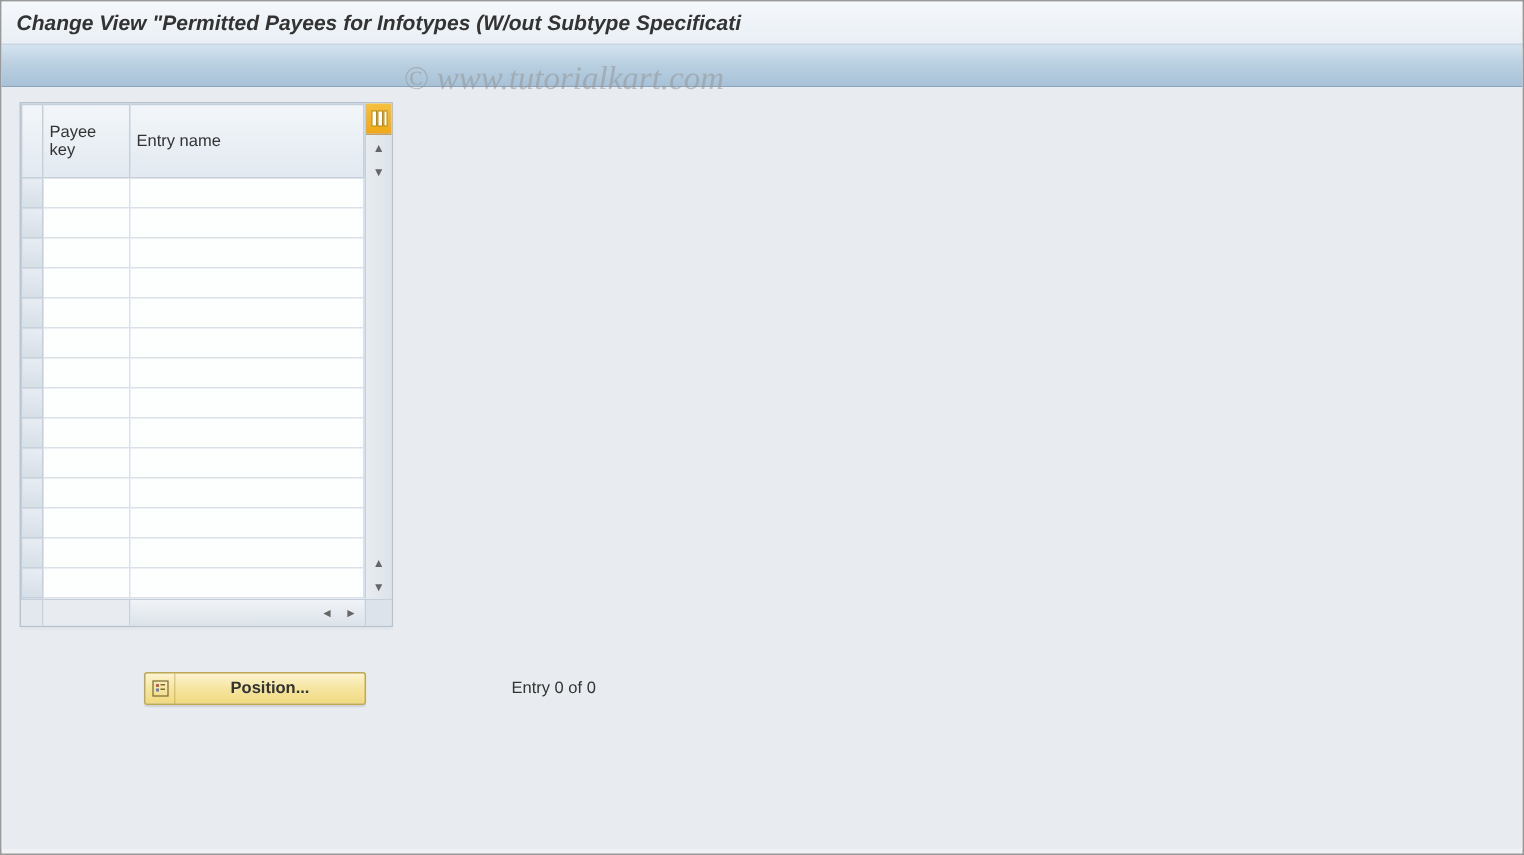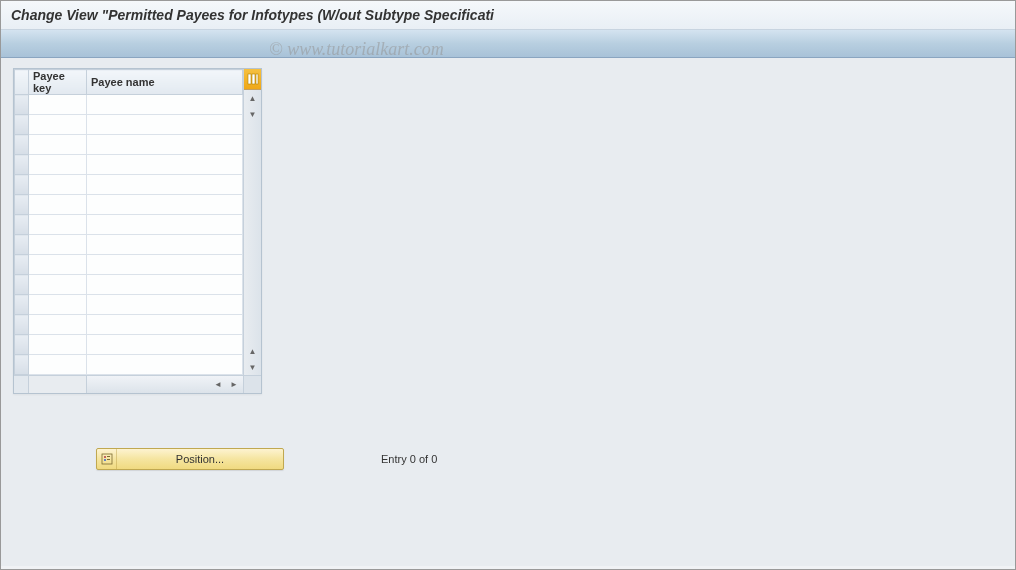--- a/index.html
+++ b/index.html
@@ -35,21 +35,21 @@
       background: #e8ecf0;
       height: calc(100% - 60px);
       padding: 10px 12px;
       position: relative;
     }
     .watermark {
       position: absolute;
       top: 38px;
       left: 268px;
       color: rgba(150,150,150,0.55);
-      font-size: 18px;
+      font-size: 22px;
       font-family: Georgia, serif;
       font-style: italic;
       pointer-events: none;
       z-index: 10;
     }
     .table-container {
       display: inline-block;
       border: 1px solid #b5c3d0;
       background: #fafcfe;
       position: relative;
@@ -57,24 +57,24 @@
     }
     .table-wrap {
       display: flex;
     }
     .data-table {
       border-collapse: collapse;
     }
     .data-table th {
       background: linear-gradient(to bottom, #f2f6fa 0%, #e2e9f0 100%);
       border: 1px solid #c5d0db;
-      font-weight: bold;
+      font-weight: normal;
       font-size: 11px;
       color: #333;
-      padding: 0 4px;
+      padding: 12px 4px;
       text-align: left;
       height: 20px;
     }
     .data-table td {
       border: 1px solid #dbe2ea;
       height: 20px;
       background: #fdfefe;
     }
     .row-selector-hdr {
       width: 14px;
@@ -146,27 +146,28 @@
       position: absolute;
       left: 95px;
       top: 390px;
       display: flex;
       align-items: center;
       gap: 72px;
     }
     .position-btn {
       display: flex;
       align-items: center;
-      width: 188px;
+      width: 148px;
       height: 22px;
       background: linear-gradient(to bottom, #fdf3d0 0%, #f5e5a0 50%, #f0da80 100%);
       border: 1px solid #c0a850;
       border-radius: 2px;
       cursor: pointer;
       box-shadow: 0 1px 1px rgba(0,0,0,0.1);
+      font-weight: bold;
     }
     .position-btn-icon {
       width: 20px;
       height: 100%;
       display: flex;
       align-items: center;
       justify-content: center;
       border-right: 1px solid rgba(180,150,60,0.4);
     }
     .position-btn-label {
@@ -198,21 +199,21 @@
 
 <div class="content">
 
   <div class="table-container">
     <div class="table-wrap">
       <table class="data-table">
         <thead>
           <tr>
             <th class="row-selector-hdr"></th>
             <th class="col-key">Payee key</th>
-            <th class="col-name">Payee name</th>
+            <th class="col-name">Entry name</th>
           </tr>
         </thead>
         <tbody>
           <tr>
               <td class="row-selector"></td>
               <td class="col-key"></td>
               <td class="col-name"></td>
             </tr>
           <tr>
               <td class="row-selector"></td>

